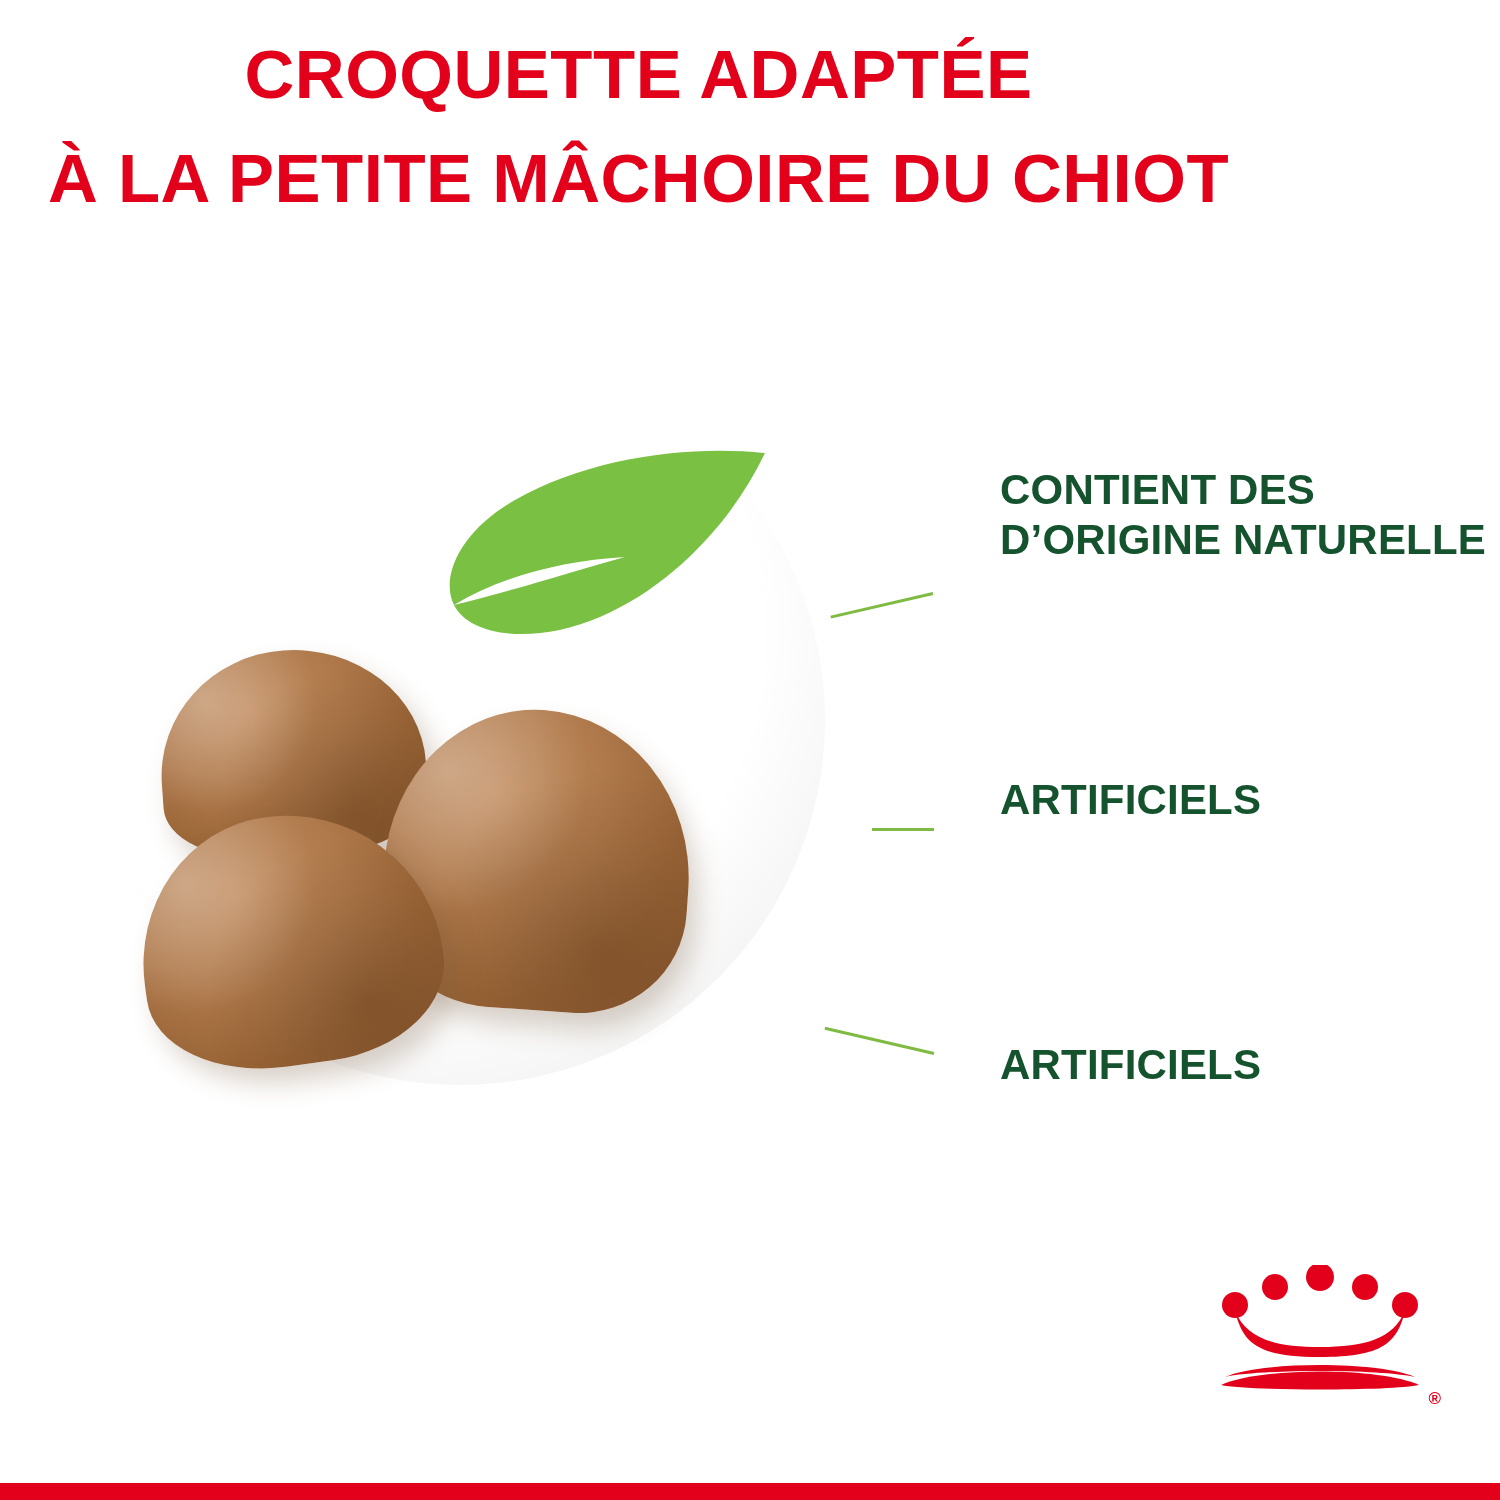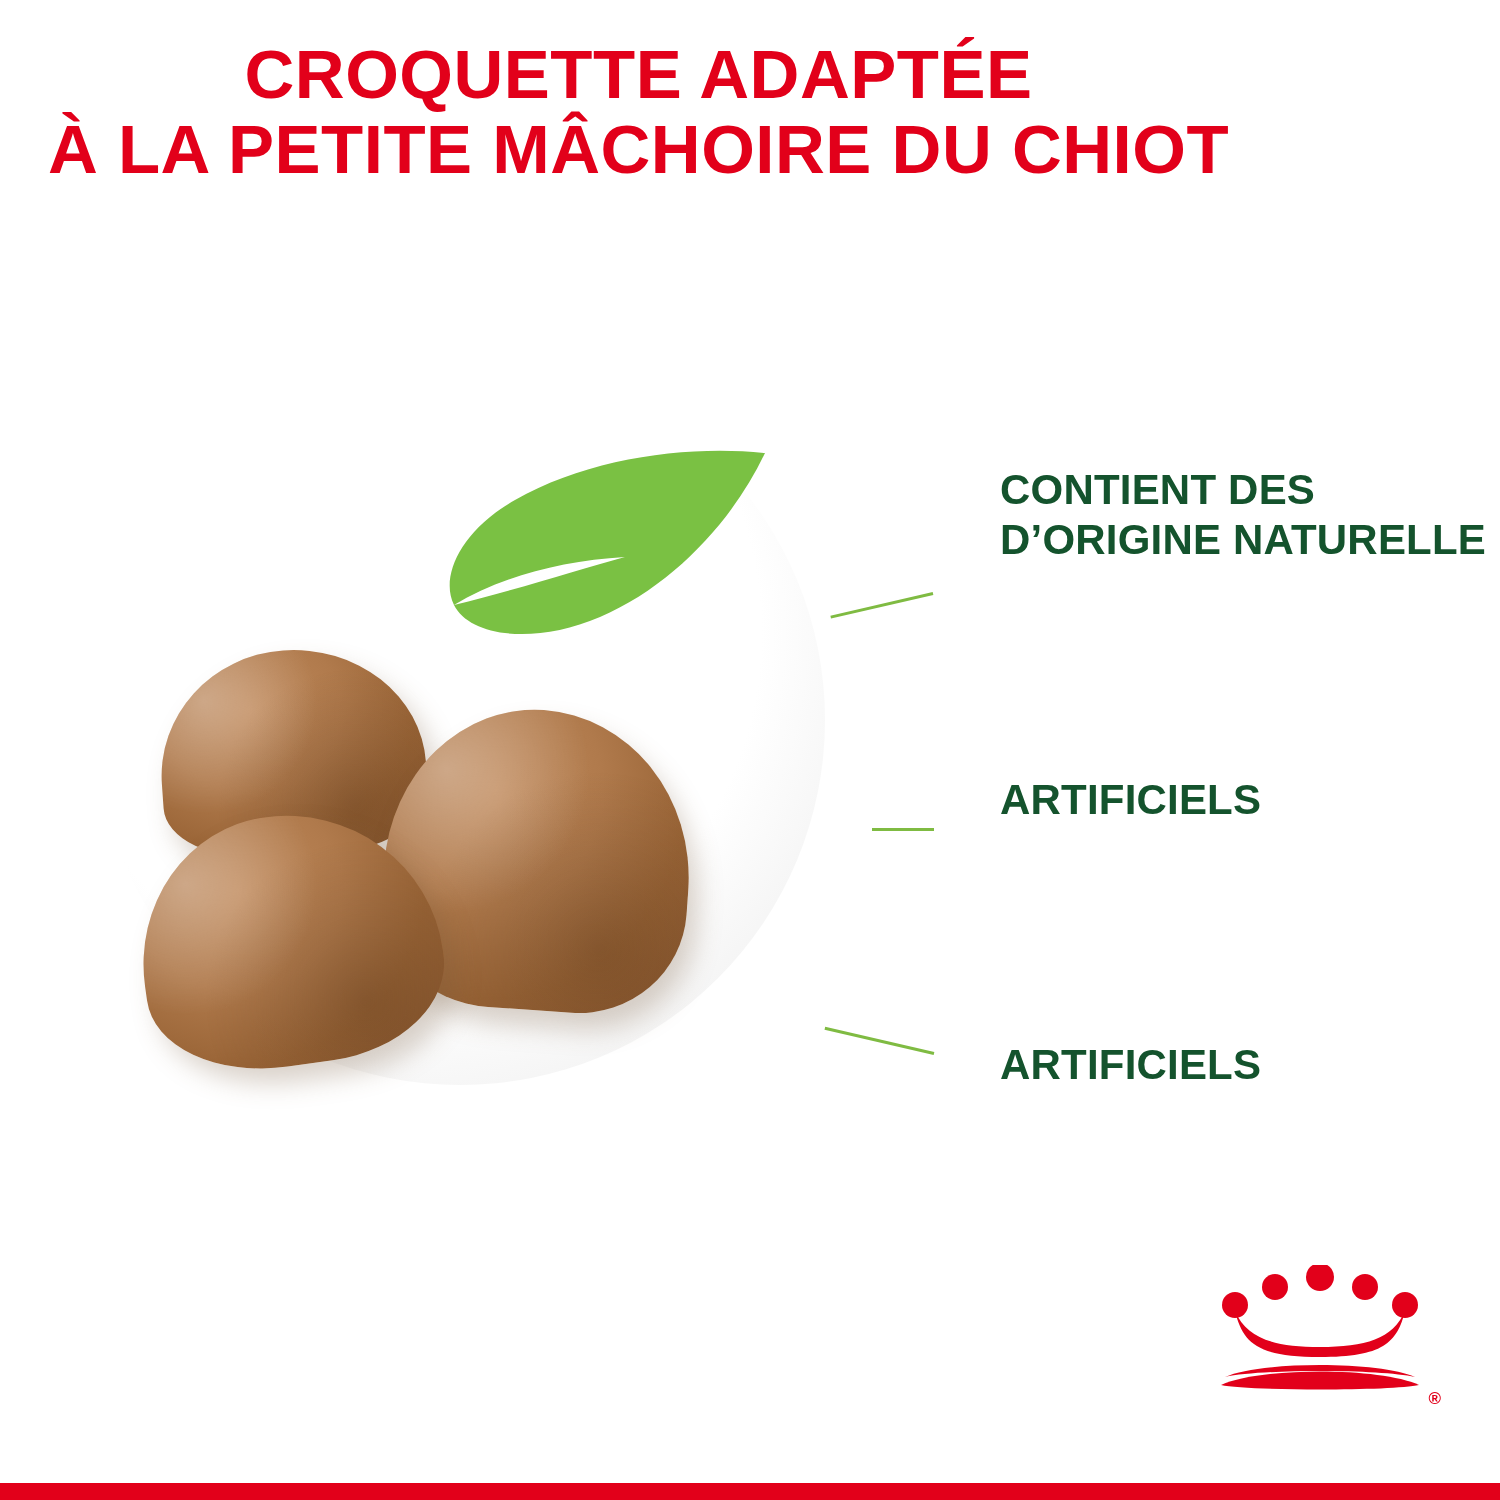--- a/index.html
+++ b/index.html
@@ -27,20 +27,21 @@
     text-align: center;
     color: #e2001a;
     font-weight: bold;
     font-size: 69px;
     line-height: 1.08;
     letter-spacing: 0.5px;
     text-transform: uppercase;
   }
   .headline .line2 {
     display: block;
+    margin-top: 29px;
   }
 
   
   .circle-bg {
     position: absolute;
     left: 95px;
     top: 355px;
     width: 730px;
     height: 730px;
     border-radius: 50%;

